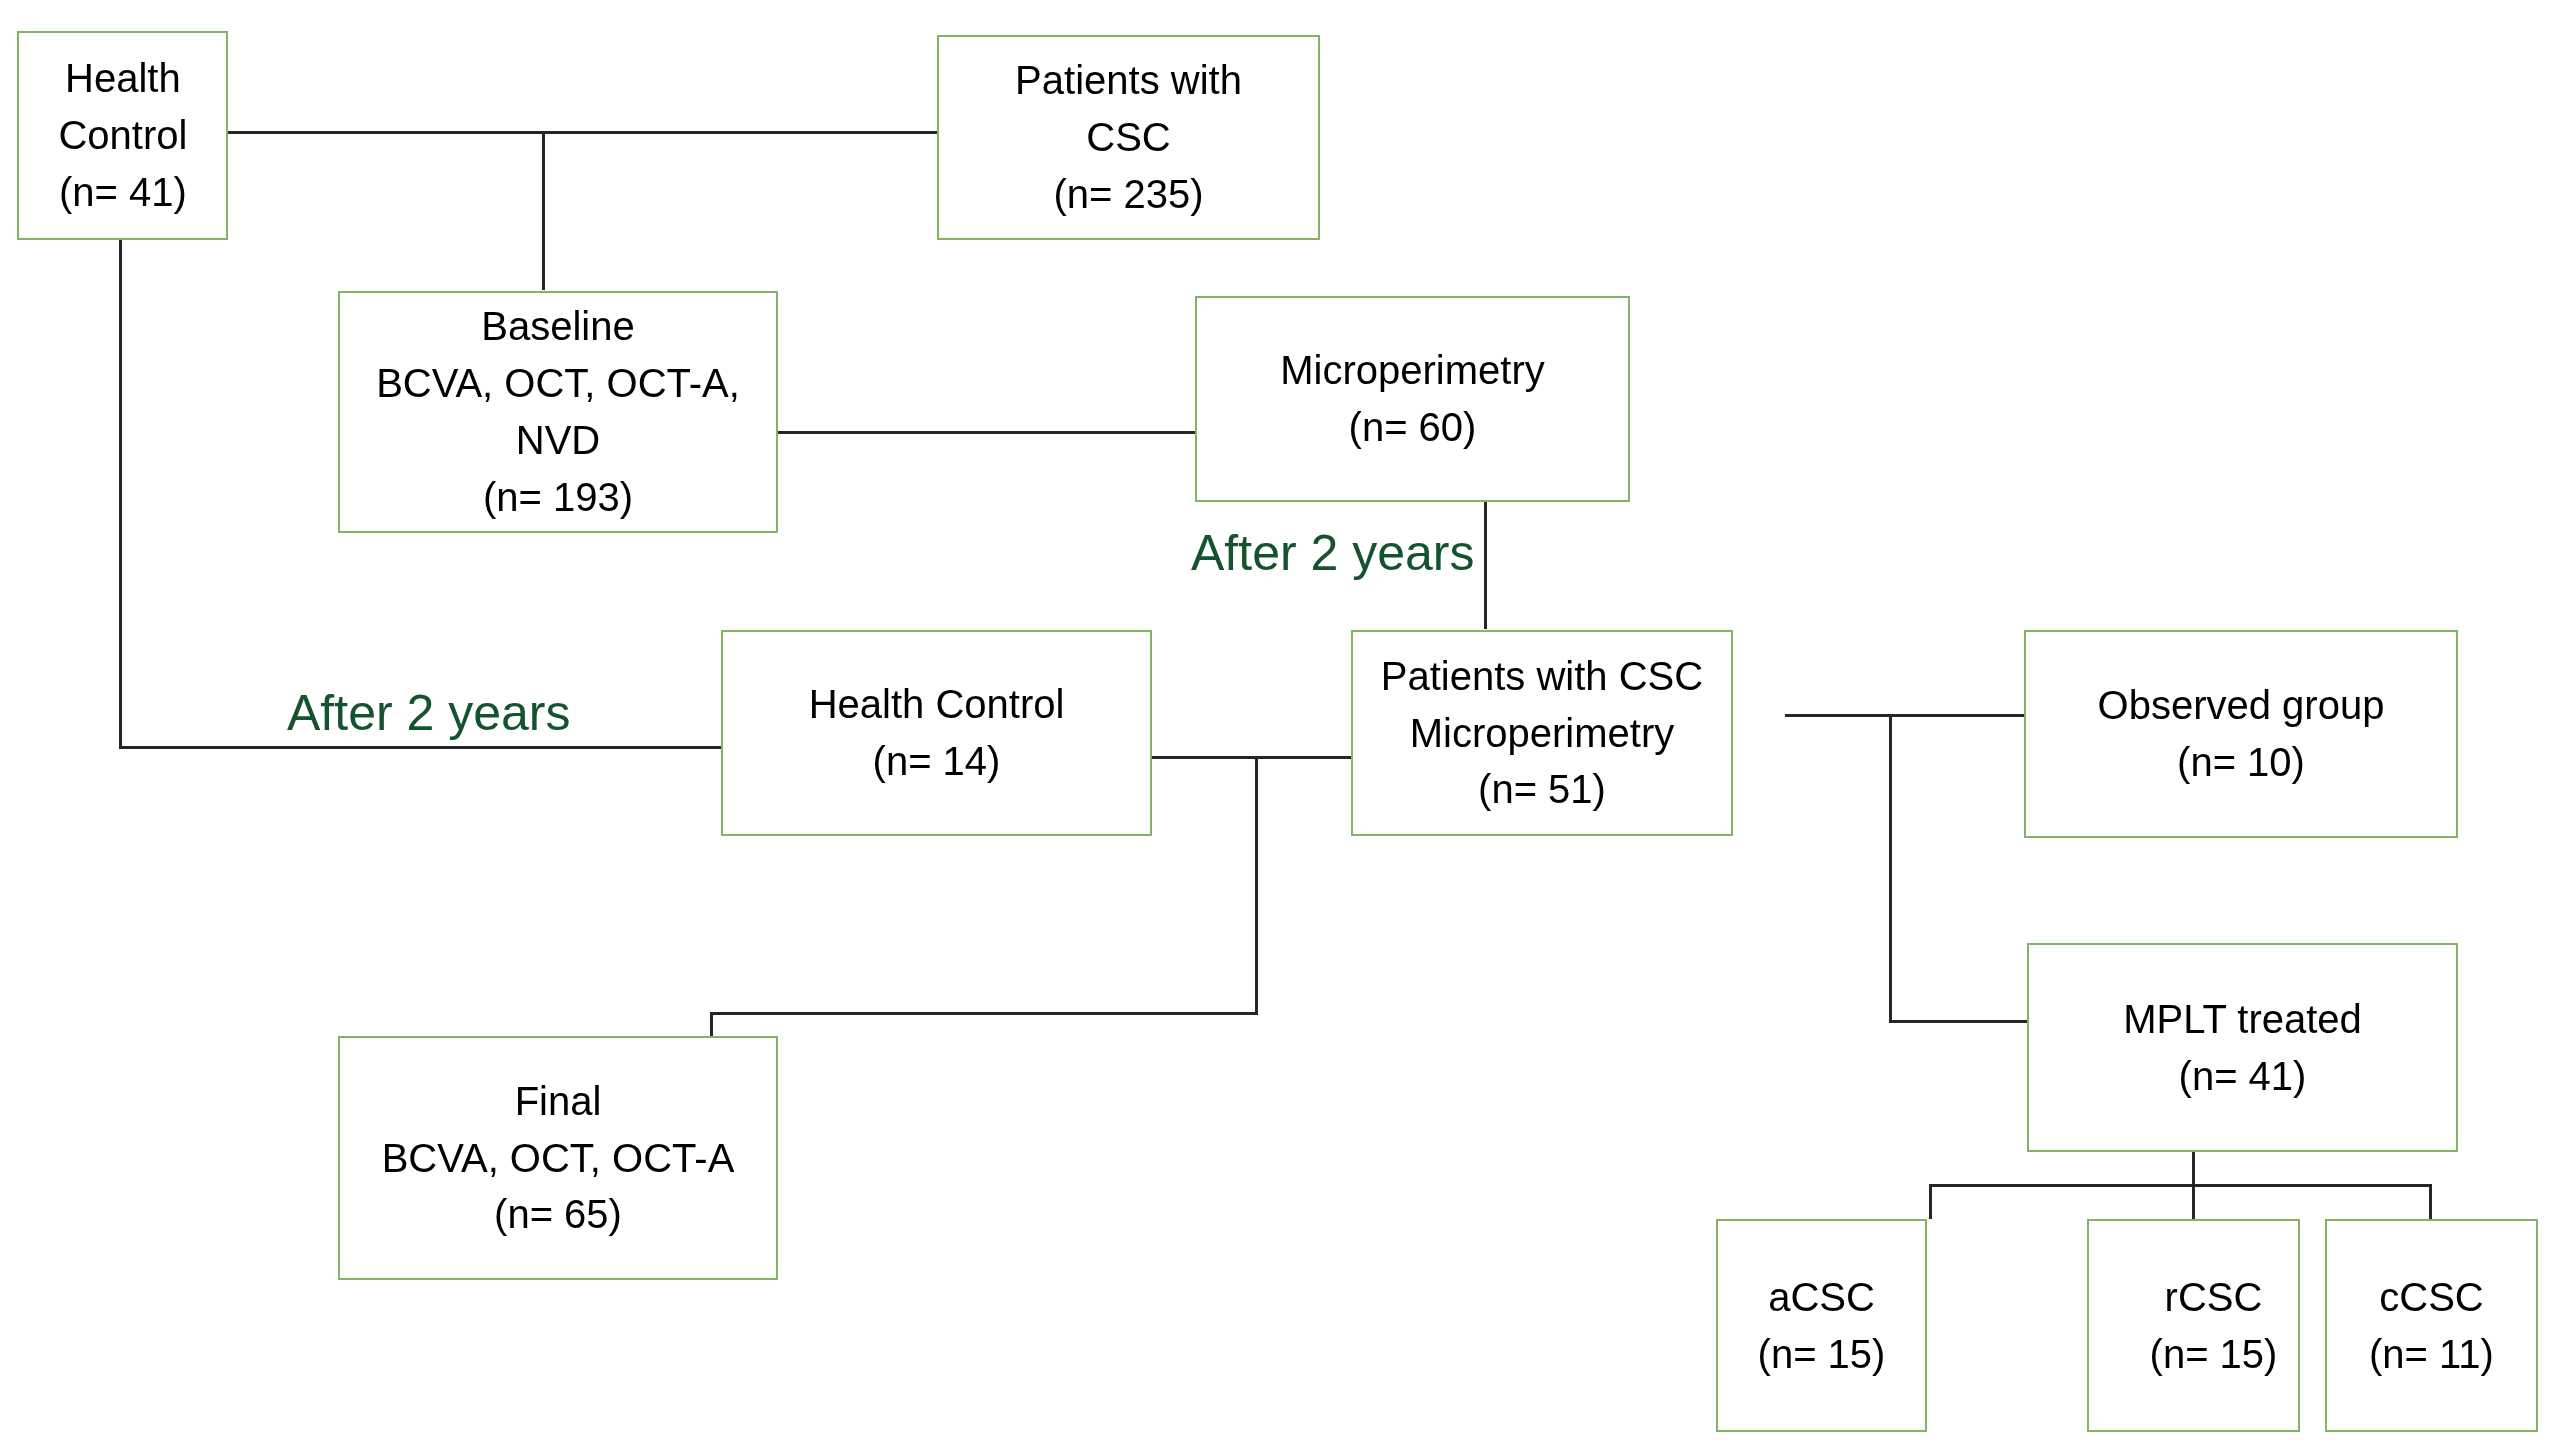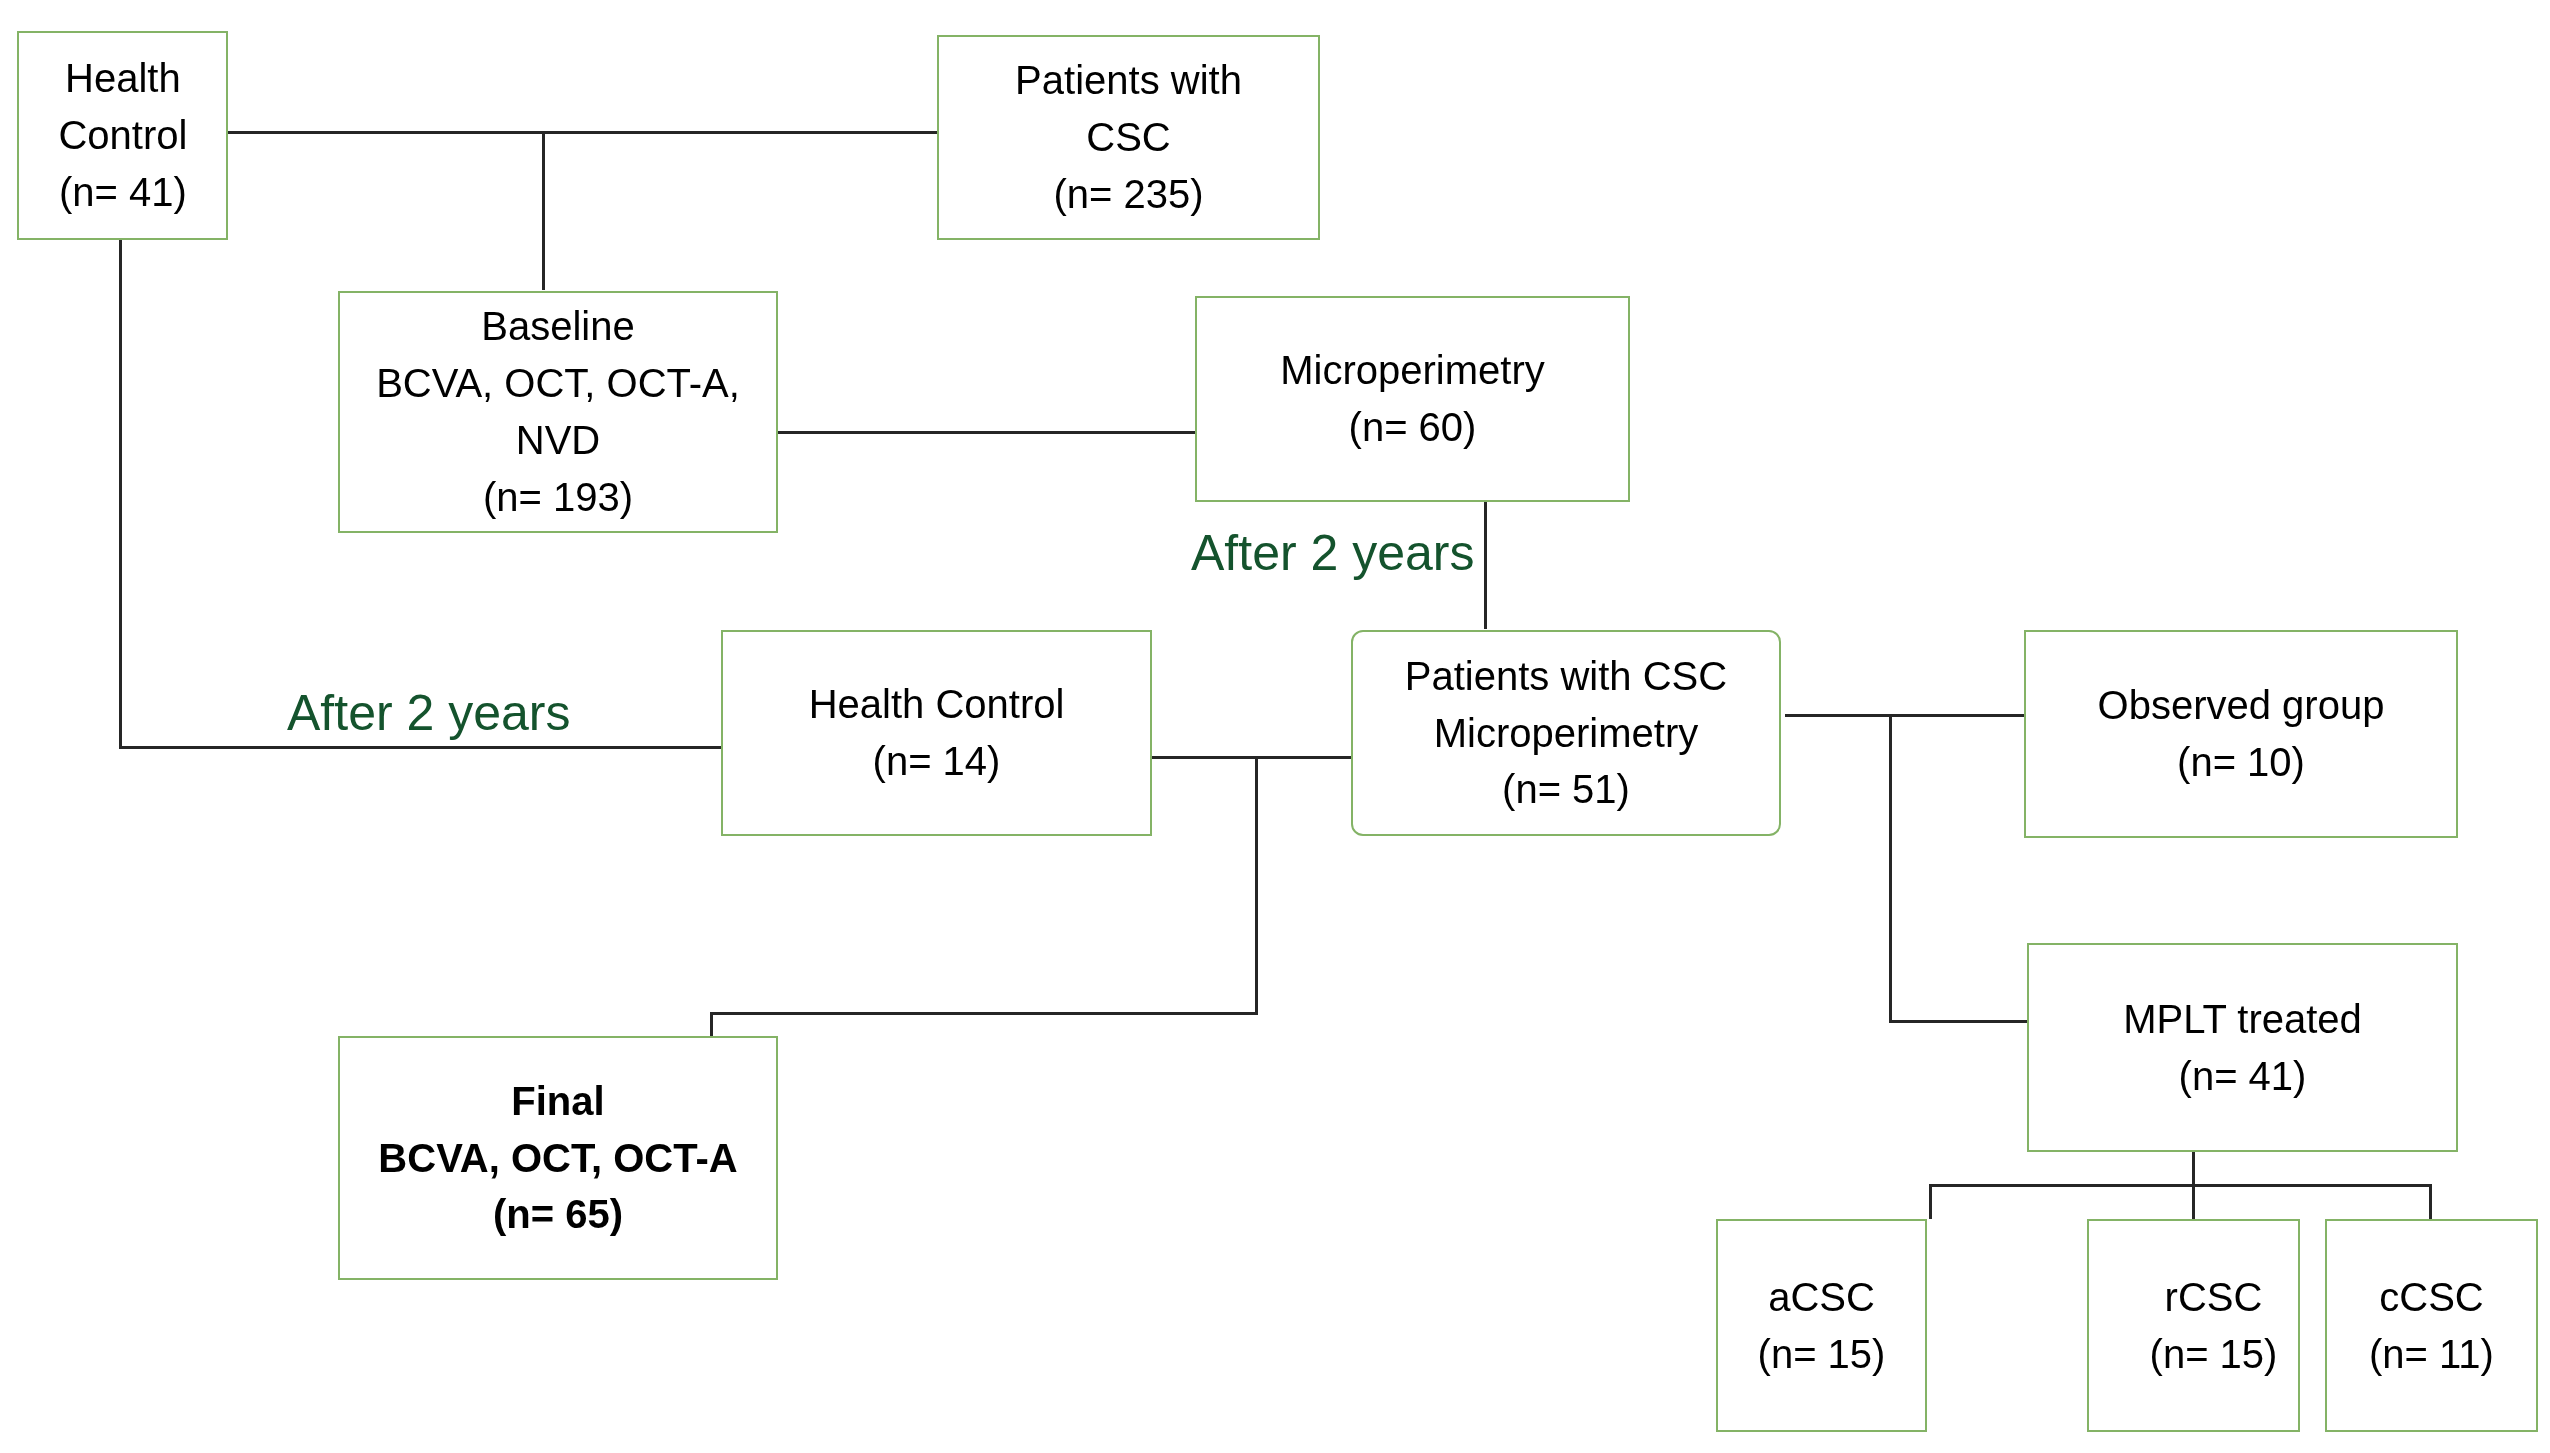--- a/index.html
+++ b/index.html
@@ -68,31 +68,31 @@
 BCVA, OCT, OCT-A,
 NVD
 (n= 193)</div>
 
   <div class="box" style="left:1195px; top:296px; width:435px; height:206px;">Microperimetry
 (n= 60)</div>
 
   <div class="box" style="left:721px; top:630px; width:431px; height:206px;">Health Control
 (n= 14)</div>
 
-  <div class="box" style="left:1351px; top:630px; width:430px; height:206px;border-radius:12px;">Patients with CSC
+  <div class="box" style="left:1351px; top:630px; width:382px; height:206px;">Patients with CSC
 Microperimetry
 (n= 51)</div>
 
   <div class="box" style="left:2024px; top:630px; width:434px; height:208px;">Observed group
 (n= 10)</div>
 
   <div class="box" style="left:2027px; top:943px; width:431px; height:209px;">MPLT treated
 (n= 41)</div>
 
-  <div class="box" style="left:338px; top:1036px; width:440px; height:244px;font-weight:bold;">Final
+  <div class="box" style="left:338px; top:1036px; width:440px; height:244px;">Final
 BCVA, OCT, OCT-A
 (n= 65)</div>
 
   <div class="box" style="left:1716px; top:1219px; width:211px; height:213px;">aCSC
 (n= 15)</div>
 
   <div class="box" style="left:2087px; top:1219px; width:213px; height:213px;padding-left:40px;">rCSC
 (n= 15)</div>
 
   <div class="box" style="left:2325px; top:1219px; width:213px; height:213px;">cCSC

